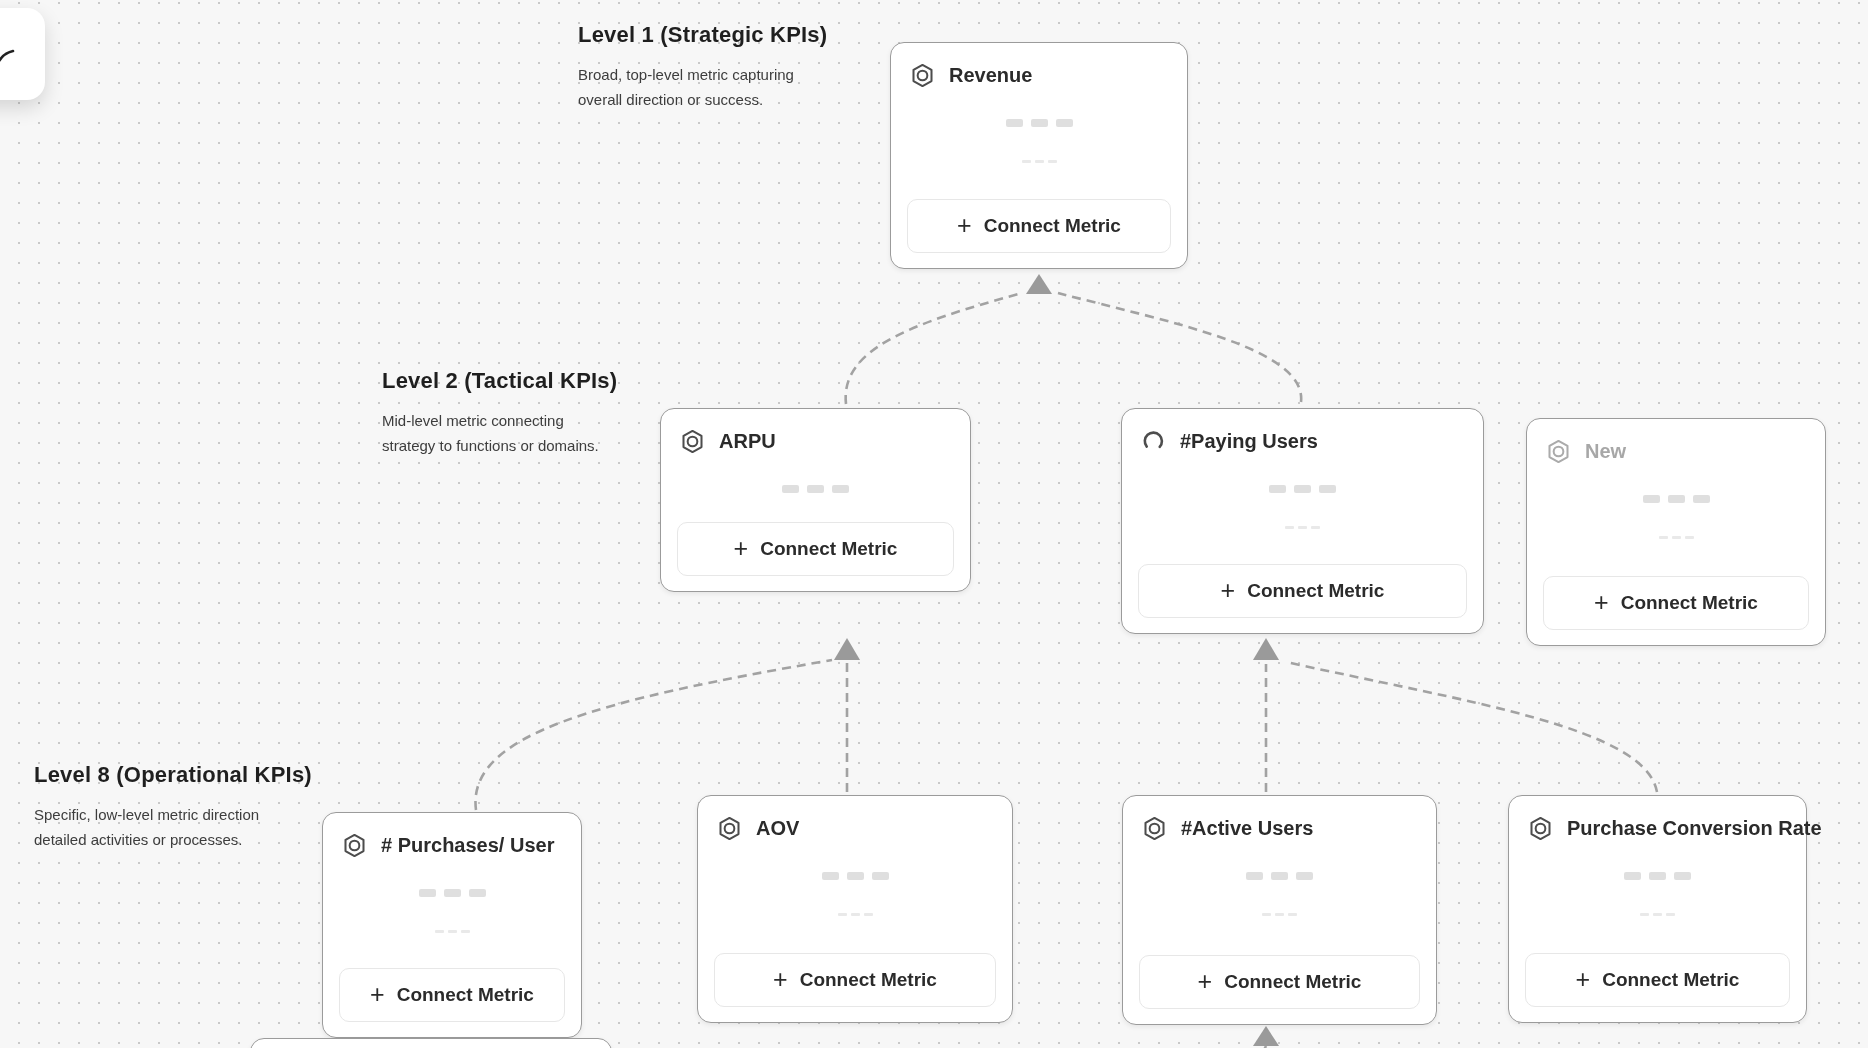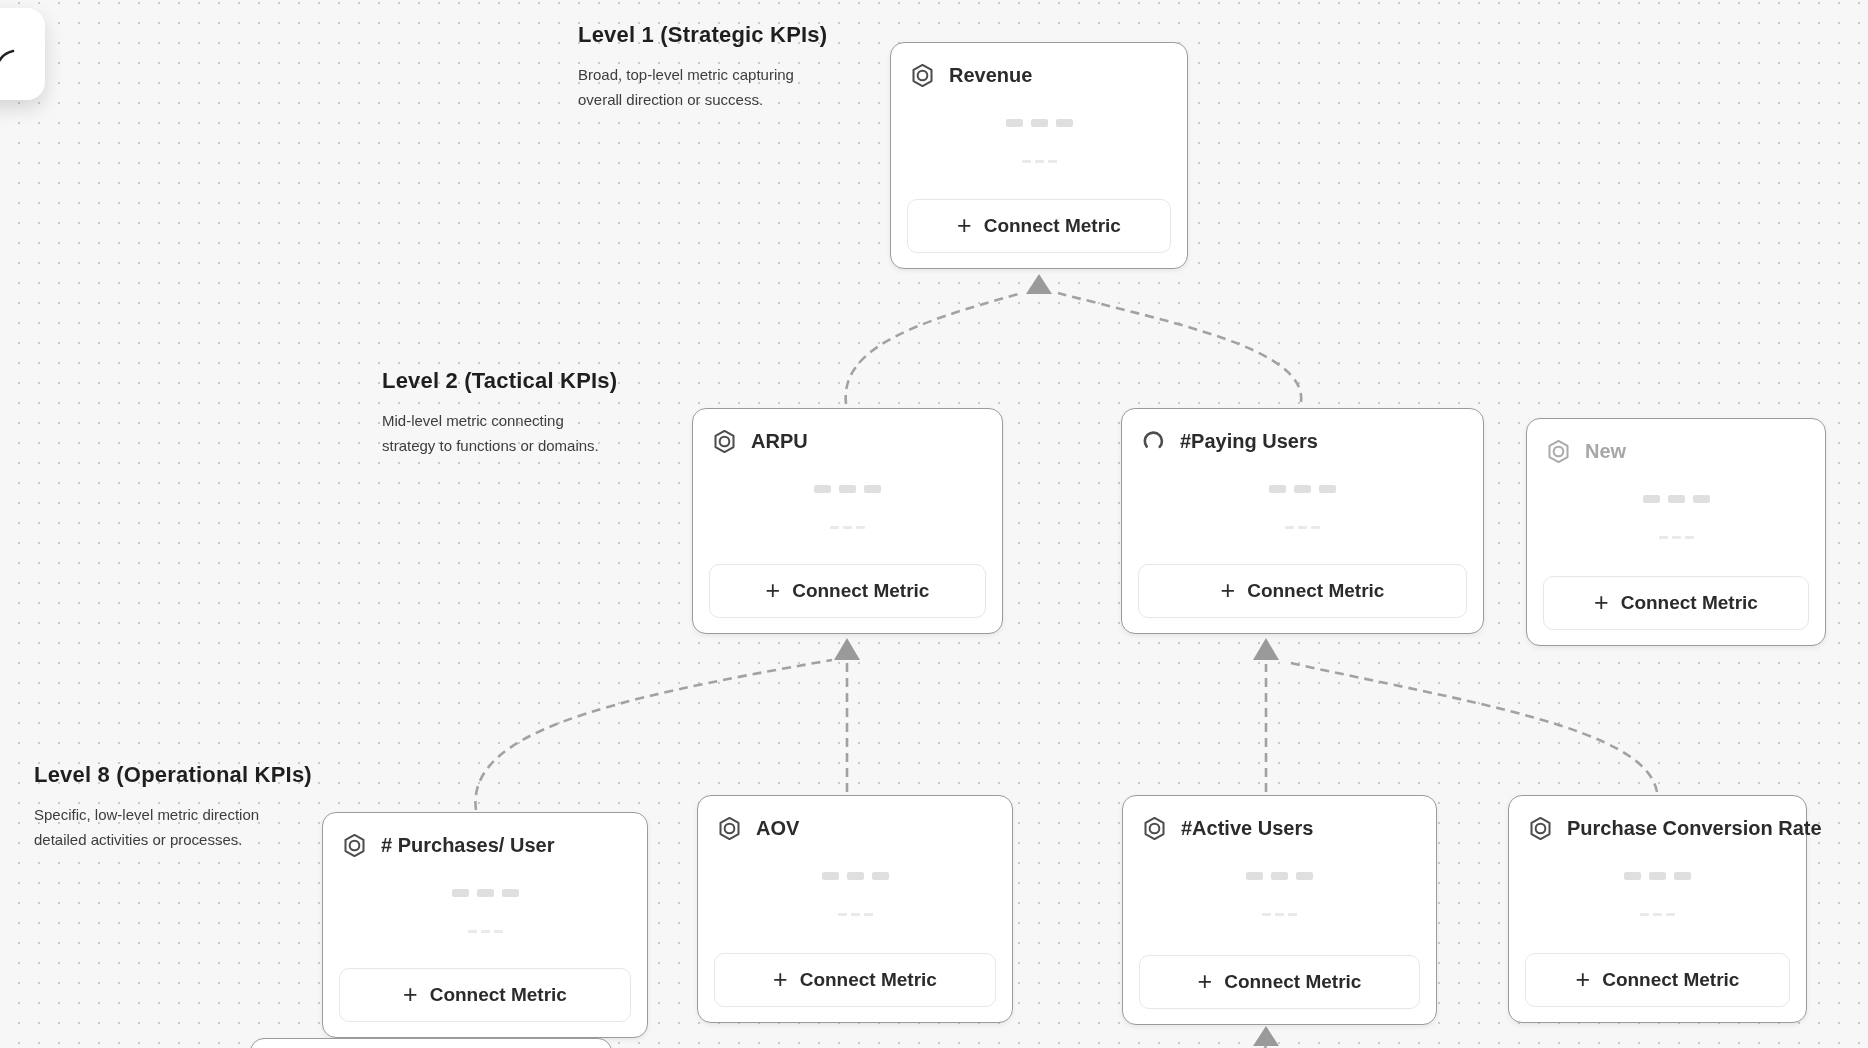--- a/index.html
+++ b/index.html
@@ -17,24 +17,24 @@
   .level1{left:578px;top:22px}
   .level2{left:382px;top:368px}
   .level3{left:34px;top:762px}
 
   
   .card{
     position:absolute;background:#fff;border:1.2px solid #9b9b9b;border-radius:14px;
     box-shadow:0 2px 5px rgba(0,0,0,.07);z-index:2;box-sizing:border-box;
   }
   .c-revenue{left:890px;top:42px;width:298px;height:227px}
-  .c-arpu{left:692px;top:408px;width:311px;height:226px}
+  .c-arpu{left:660px;top:408px;width:311px;height:184px}
   .c-paying{left:1121px;top:408px;width:363px;height:226px}
   .c-new{left:1526px;top:418px;width:300px;height:228px}
-  .c-purchases{left:322px;top:812px;width:326px;height:226px}
+  .c-purchases{left:322px;top:812px;width:260px;height:226px}
   .c-aov{left:697px;top:795px;width:316px;height:228px}
   .c-active{left:1122px;top:795px;width:315px;height:230px}
   .c-pcr{left:1508px;top:795px;width:299px;height:228px}
   .c-partial{left:250px;top:1038px;width:362px;height:60px}
 
   .card-header{display:flex;align-items:center;gap:13px;padding:19px 18px 0 18px}
   .micon{width:27px;height:27px;flex:0 0 auto;color:#4d4d4d;display:block}
   .micon svg{display:block;width:27px;height:27px}
   .ctitle{font-size:20px;font-weight:bold;color:#2b2b2b;white-space:nowrap}
   .card.muted .ctitle{color:#a7a7a7}

